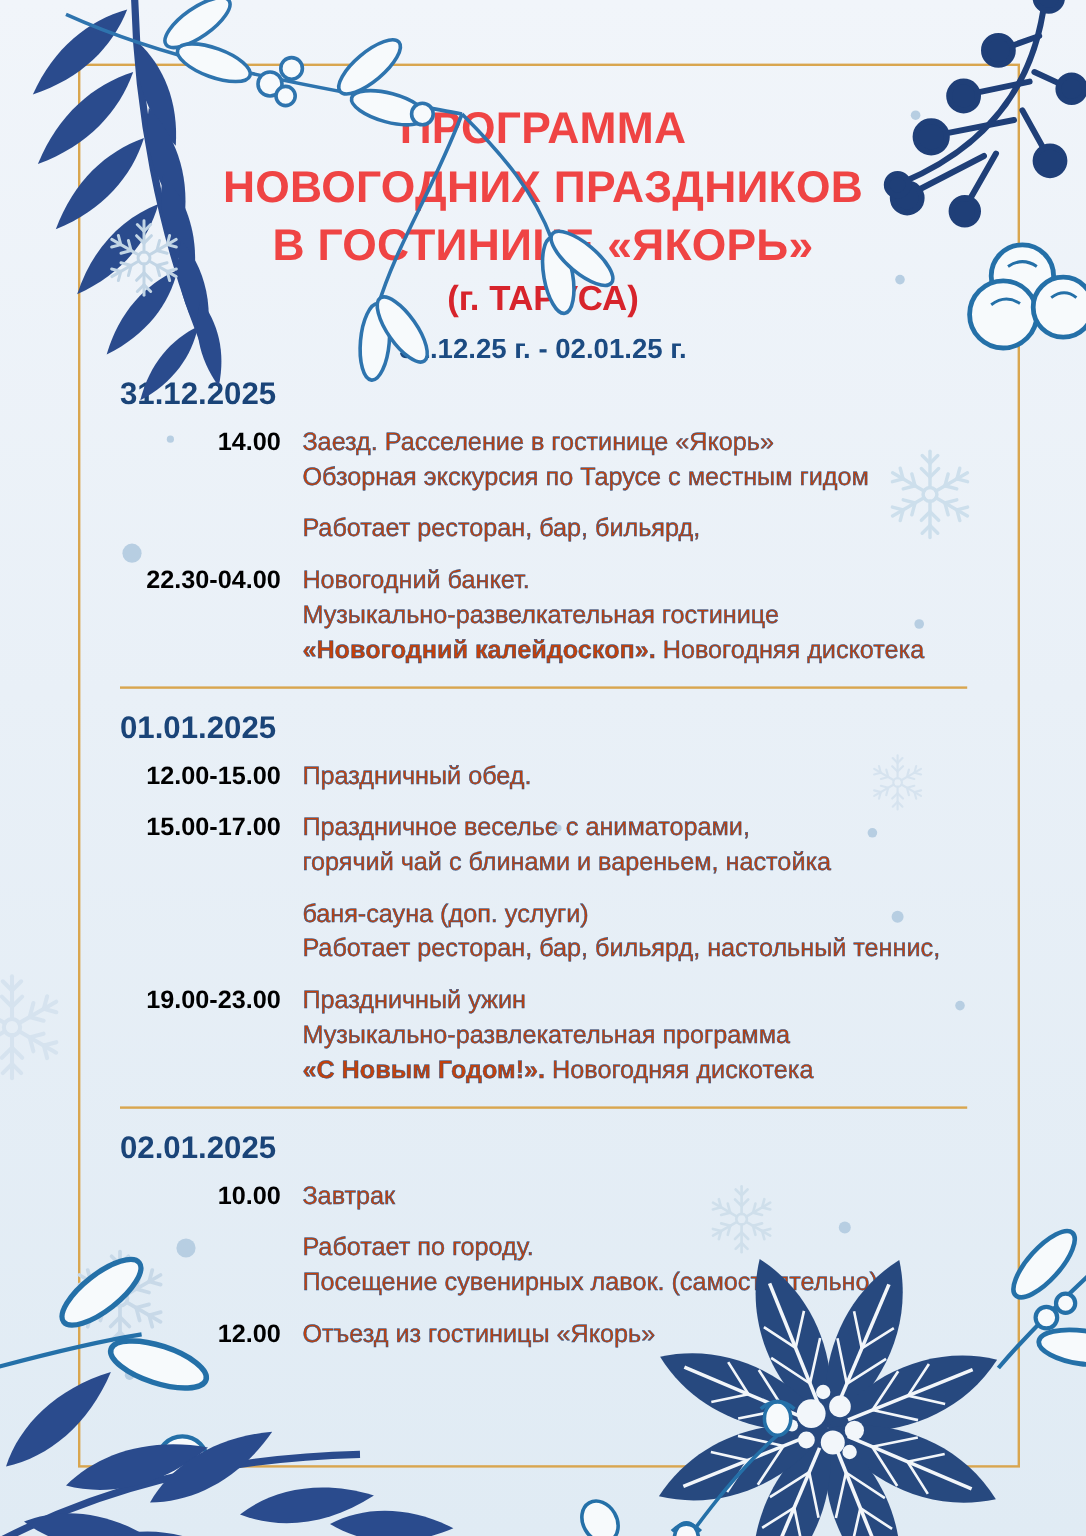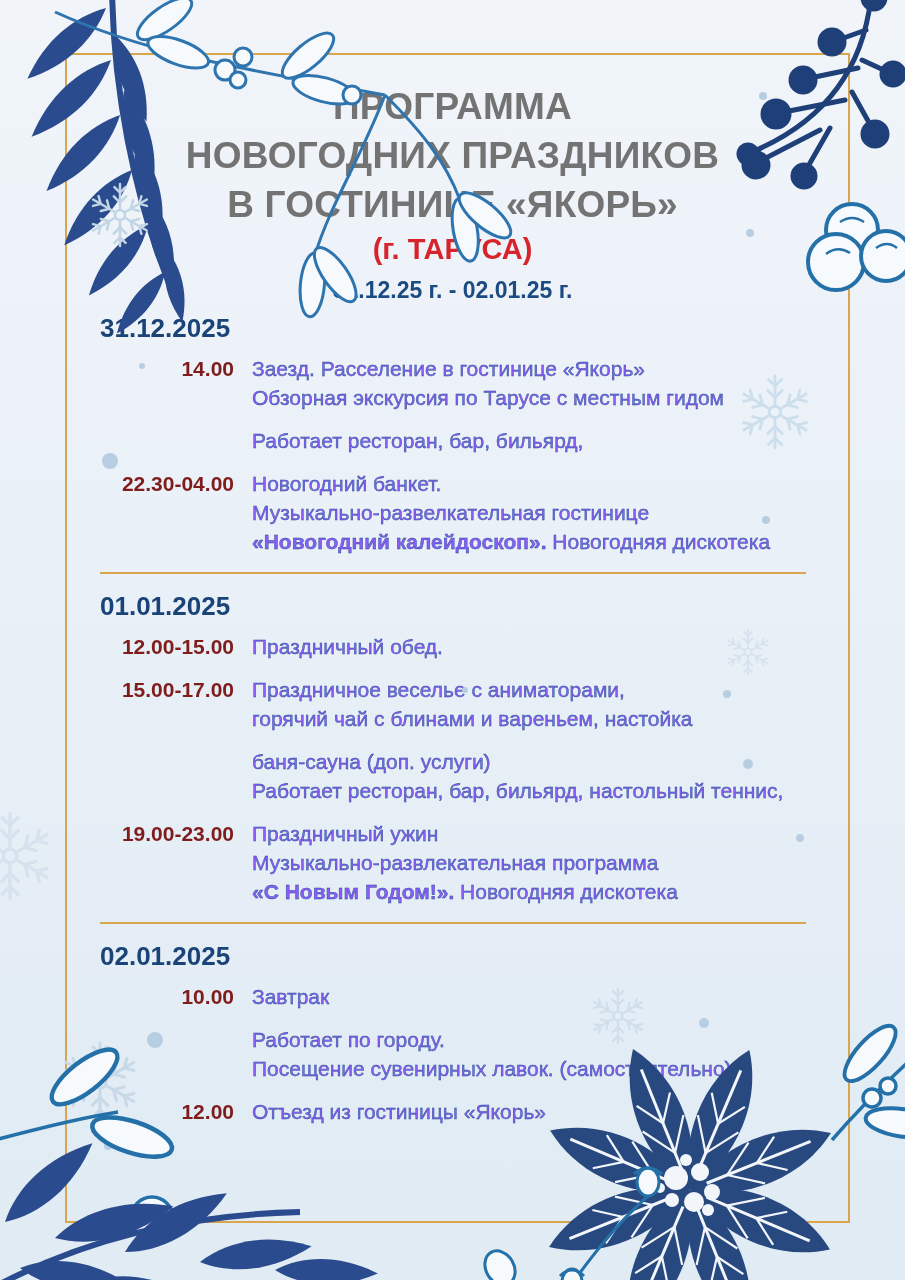--- a/index.html
+++ b/index.html
@@ -8,28 +8,28 @@
     font-family:"Liberation Sans",sans-serif;
     background:linear-gradient(180deg,#f1f5fa 0%,#e9f0f7 45%,#e0ebf4 100%);
   }
   .poster{position:relative;width:905px;height:1280px;overflow:hidden}
   .frame{position:absolute;left:65px;top:53px;width:781px;height:1166px;
     border:2px solid #d9a64f;z-index:1}
   .deco{position:absolute;left:0;top:0;z-index:3;pointer-events:none}
   .content{position:absolute;inset:0;z-index:2;box-sizing:border-box;
     padding:82px 60px 0 100px}
   .title-wrap{margin:0 -60px 8px -100px;text-align:center}
-  .t-big{font-size:37px;line-height:49px;font-weight:700;color:#737373;letter-spacing:.2px}
+  .t-big{font-size:37px;line-height:49px;font-weight:700;color:#ef4444;letter-spacing:.2px}
   .t-sub{font-size:29px;line-height:40px;font-weight:700;color:#d7242c}
   .t-date{font-size:23px;line-height:28px;font-weight:700;color:#1c4b82;margin-top:7px}
   .sec-date{font-size:26px;line-height:32px;font-weight:700;color:#1a4478;margin:0 0 10px 0}
   .event{display:flex;margin-bottom:14px}
   .time{width:134px;min-width:134px;margin-right:18px;text-align:right;
-    font-weight:700;color:#7f1d1d;font-size:21px;line-height:29px}
-  .desc{font-size:21px;line-height:29px;color:#8b5cf6;-webkit-text-stroke:.4px #1d518c}
+    font-weight:700;color:#000000;font-size:21px;line-height:29px}
+  .desc{font-size:21px;line-height:29px;color:#c2410c;-webkit-text-stroke:.4px #1d518c}
   .desc .b{font-weight:700}
   .divider{border:none;border-top:2px solid #d9a64f;width:706px;margin:16px 0;height:0}
 </style>
 </head>
 <body>
 
 <div class="poster">
 
   <div class="frame"></div>
 

